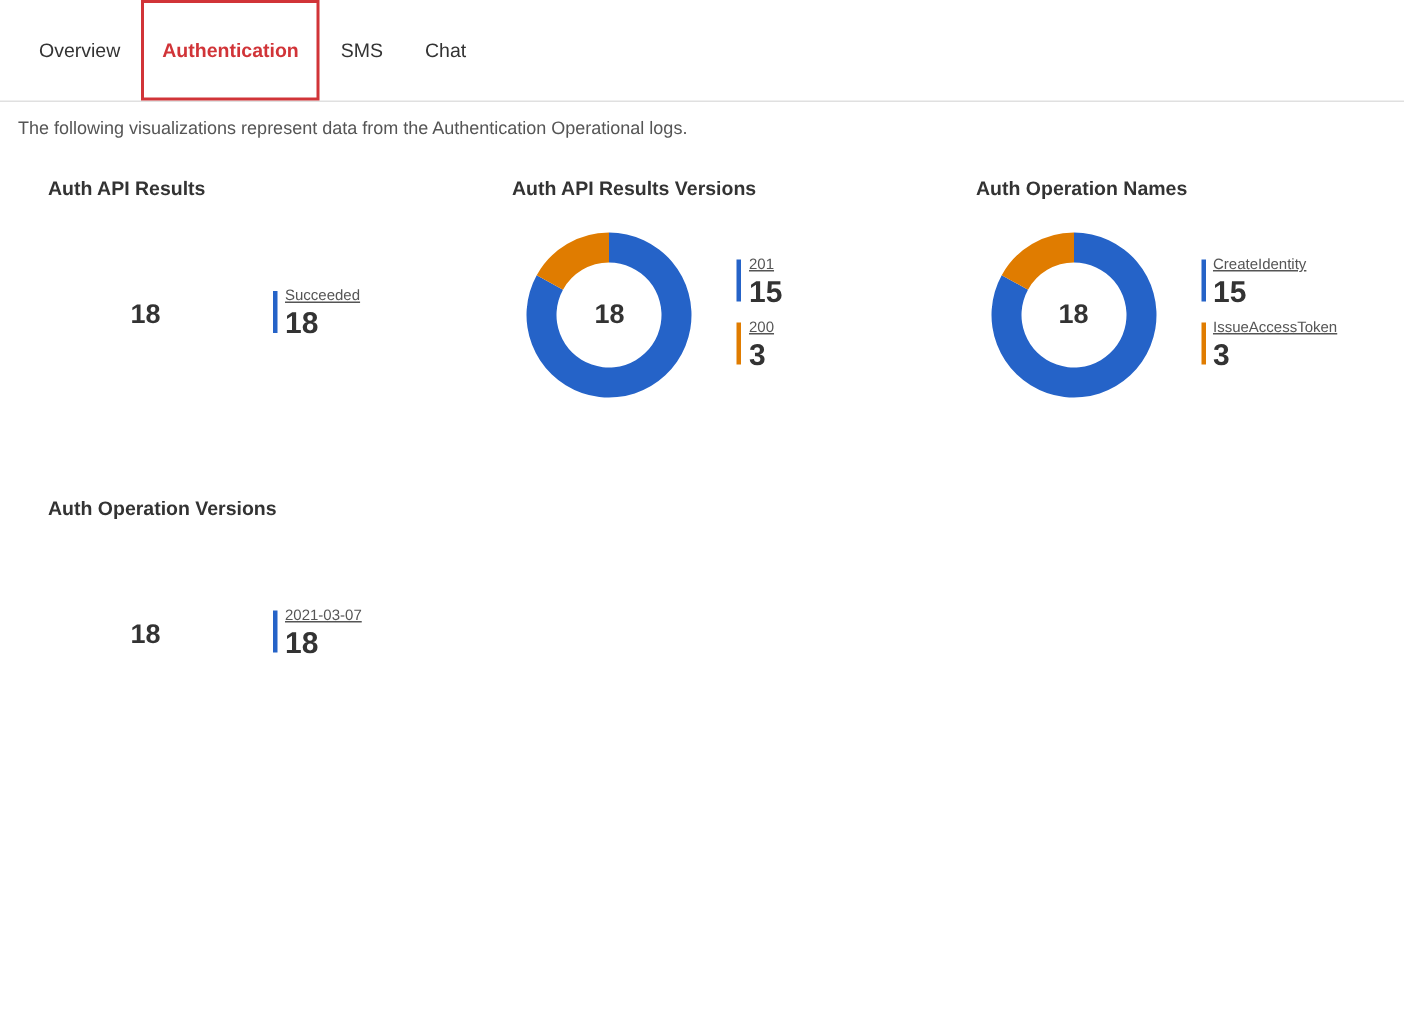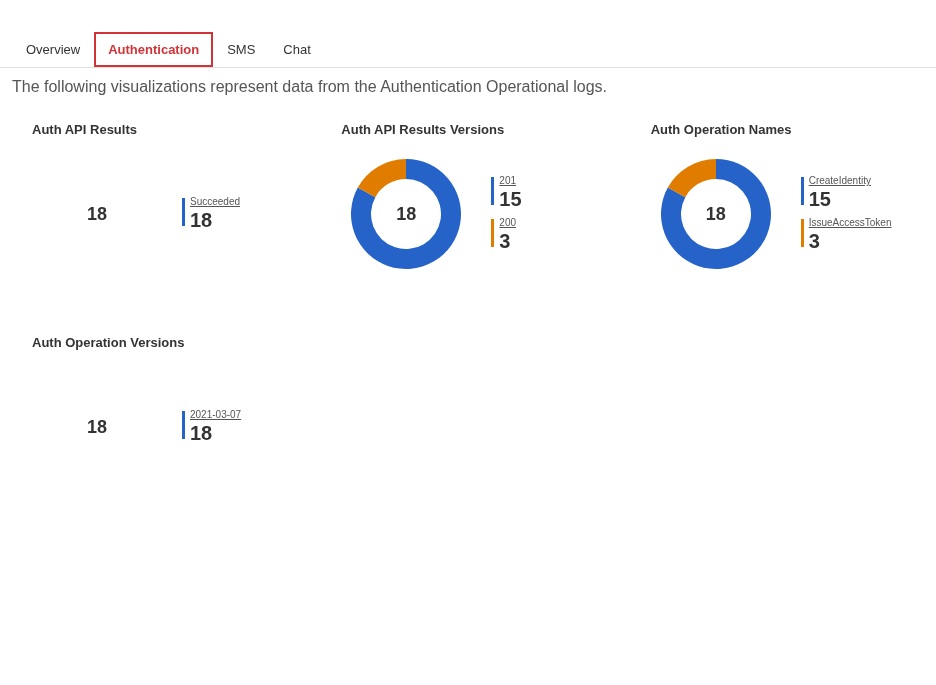--- a/index.html
+++ b/index.html
@@ -11,43 +11,42 @@
       width: 936px;
       min-height: 685px;
     }
 
     
     .nav-tabs {
       display: flex;
       align-items: center;
       border-bottom: 1px solid #e0e0e0;
       padding: 0 12px;
-      margin-top: 32px;
     }
     .nav-tab {
       padding: 10px 14px;
       cursor: pointer;
       font-size: 13px;
       color: #333;
       border: none;
       background: none;
       white-space: nowrap;
       position: relative;
     }
     .nav-tab.active {
       color: #d13438;
       border: 2px solid #d13438;
       font-weight: 600;
-      padding: 8px 12px;
+      padding: 24px 12px;
     }
 
     
     .description {
       padding: 10px 12px 16px 12px;
-      font-size: 16px;
+      font-size: 12px;
       color: #555;
     }
 
     
     .charts-grid {
       display: grid;
       grid-template-columns: 1fr 1fr 1fr;
       gap: 16px;
       padding: 0 12px;
     }

